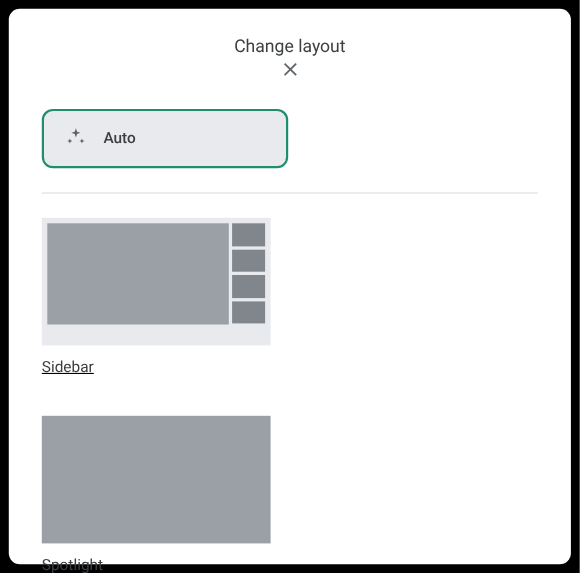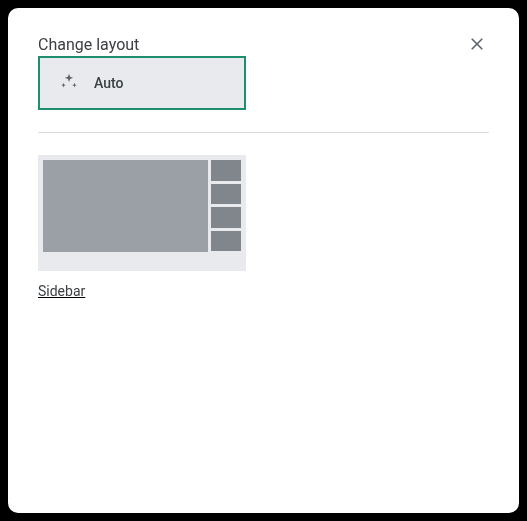--- a/index.html
+++ b/index.html
@@ -15,20 +15,22 @@
       border-radius: 10px;
       width: 100%;
       height: 100%;
       padding: 24px 30px;
       position: relative;
     }
     .header {
       display: flex;
       justify-content: space-between;
       align-items: center;
+      margin-bottom: 24px;
+      flex-direction: column;
     }
     .title {
       font-size: 16px;
       color: #3c4043;
       font-weight: 400;
     }
     .close-btn {
       width: 24px;
       height: 24px;
       display: flex;
@@ -37,23 +39,23 @@
       cursor: pointer;
       color: #5f6368;
     }
     .close-btn svg { width: 18px; height: 18px; }
     .auto-btn {
       display: inline-flex;
       align-items: center;
       gap: 14px;
       border: 2px solid #1e8e6e;
       background: #e8eaed;
-      border-radius: 0;
+      border-radius: 10px;
       padding: 12px 18px;
-      width: 208px;
+      width: 224px;
       cursor: pointer;
     }
     .auto-btn .sparkle { color: #5f6368; }
     .auto-btn .label { font-size: 14px; font-weight: 500; color: #3c4043; }
     .divider {
       border: none;
       border-top: 1px solid #dadce0;
       margin: 22px 0;
     }
     .grid {
@@ -139,15 +141,19 @@
         <div class="sidebar-stack">
           <div></div>
             <div></div>
             <div></div>
             <div></div>
         </div>
       </div>
       <div class="option-label">Sidebar</div>
     </div>
 
+    <div class="option">
+      <div class="thumb thumb-spotlight"></div>
+      <div class="option-label">Spotlight</div>
+    </div>
 
   </div>
 </div>
 
 </body></html>

